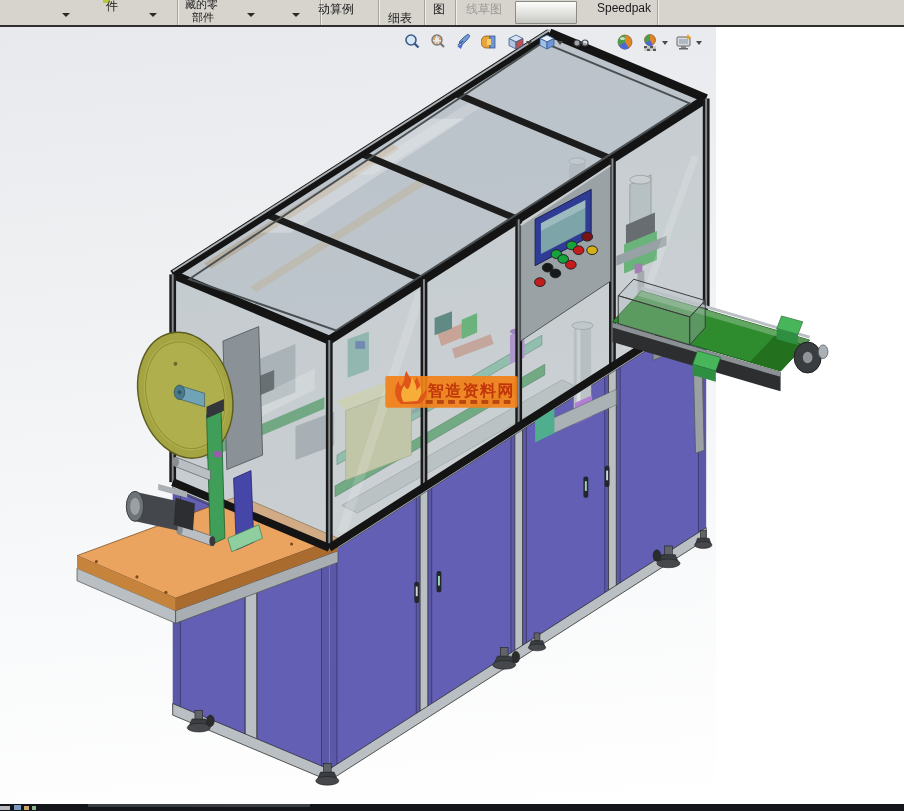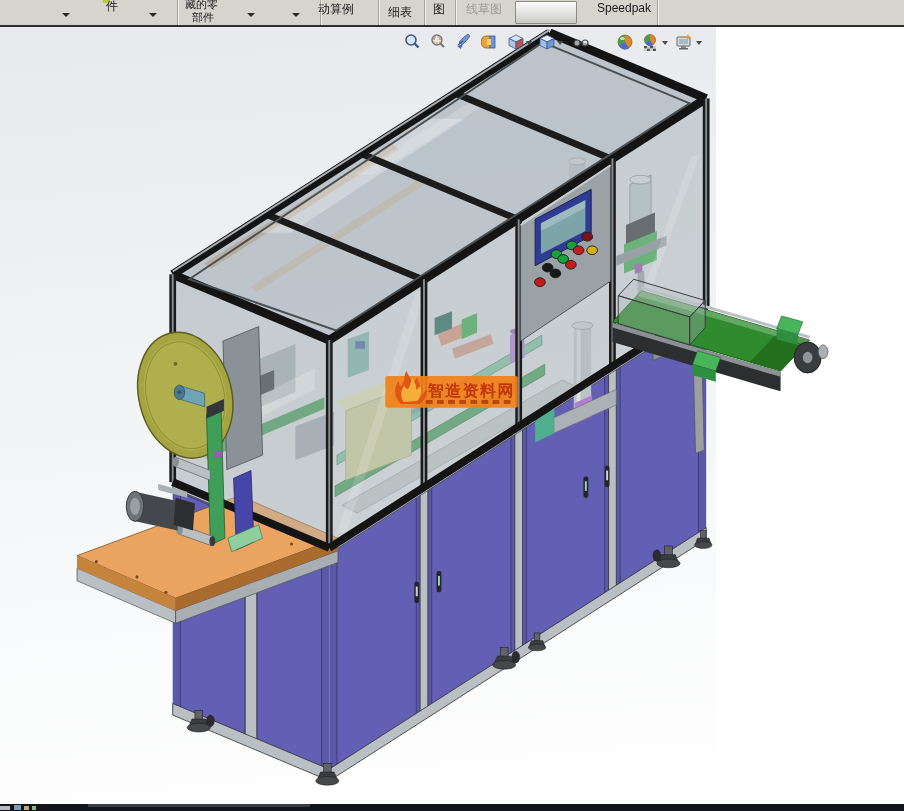--- a/index.html
+++ b/index.html
@@ -56,21 +56,21 @@
     <div class="rlabel" style="left:106px;top:-2px;">件</div>
     <div class="rdd" style="left:149px;top:13px;"></div>
     <div class="rsep" style="left:177px;"></div>
     <div class="rlabel" style="left:185px;top:-3px;font-size:11px;">藏的零</div>
     <div class="rlabel" style="left:192px;top:10px;font-size:11px;">部件</div>
     <div class="rdd" style="left:247px;top:13px;"></div>
     <div class="rdd" style="left:292px;top:13px;"></div>
     <div class="rsep" style="left:320px;"></div>
     <div class="rlabel" style="left:318px;top:1px;">动算例</div>
     <div class="rsep" style="left:378px;"></div>
-    <div class="rlabel" style="left:388px;top:4px;">细表</div>
+    <div class="rlabel" style="left:388px;top:10px;">细表</div>
     <div class="rsep" style="left:424px;"></div>
     <div class="rlabel" style="left:433px;top:1px;">图</div>
     <div class="rsep" style="left:455px;"></div>
     <div class="rlabel dis" style="left:466px;top:1px;">线草图</div>
     <div class="rraised" style="left:515px;top:1px;width:60px;height:21px;"></div>
     <div class="rlabel" style="left:597px;top:1px;">Speedpak</div>
     <div class="rsep" style="left:657px;"></div>
   </div>
 
   <div class="tabstrip"></div>

